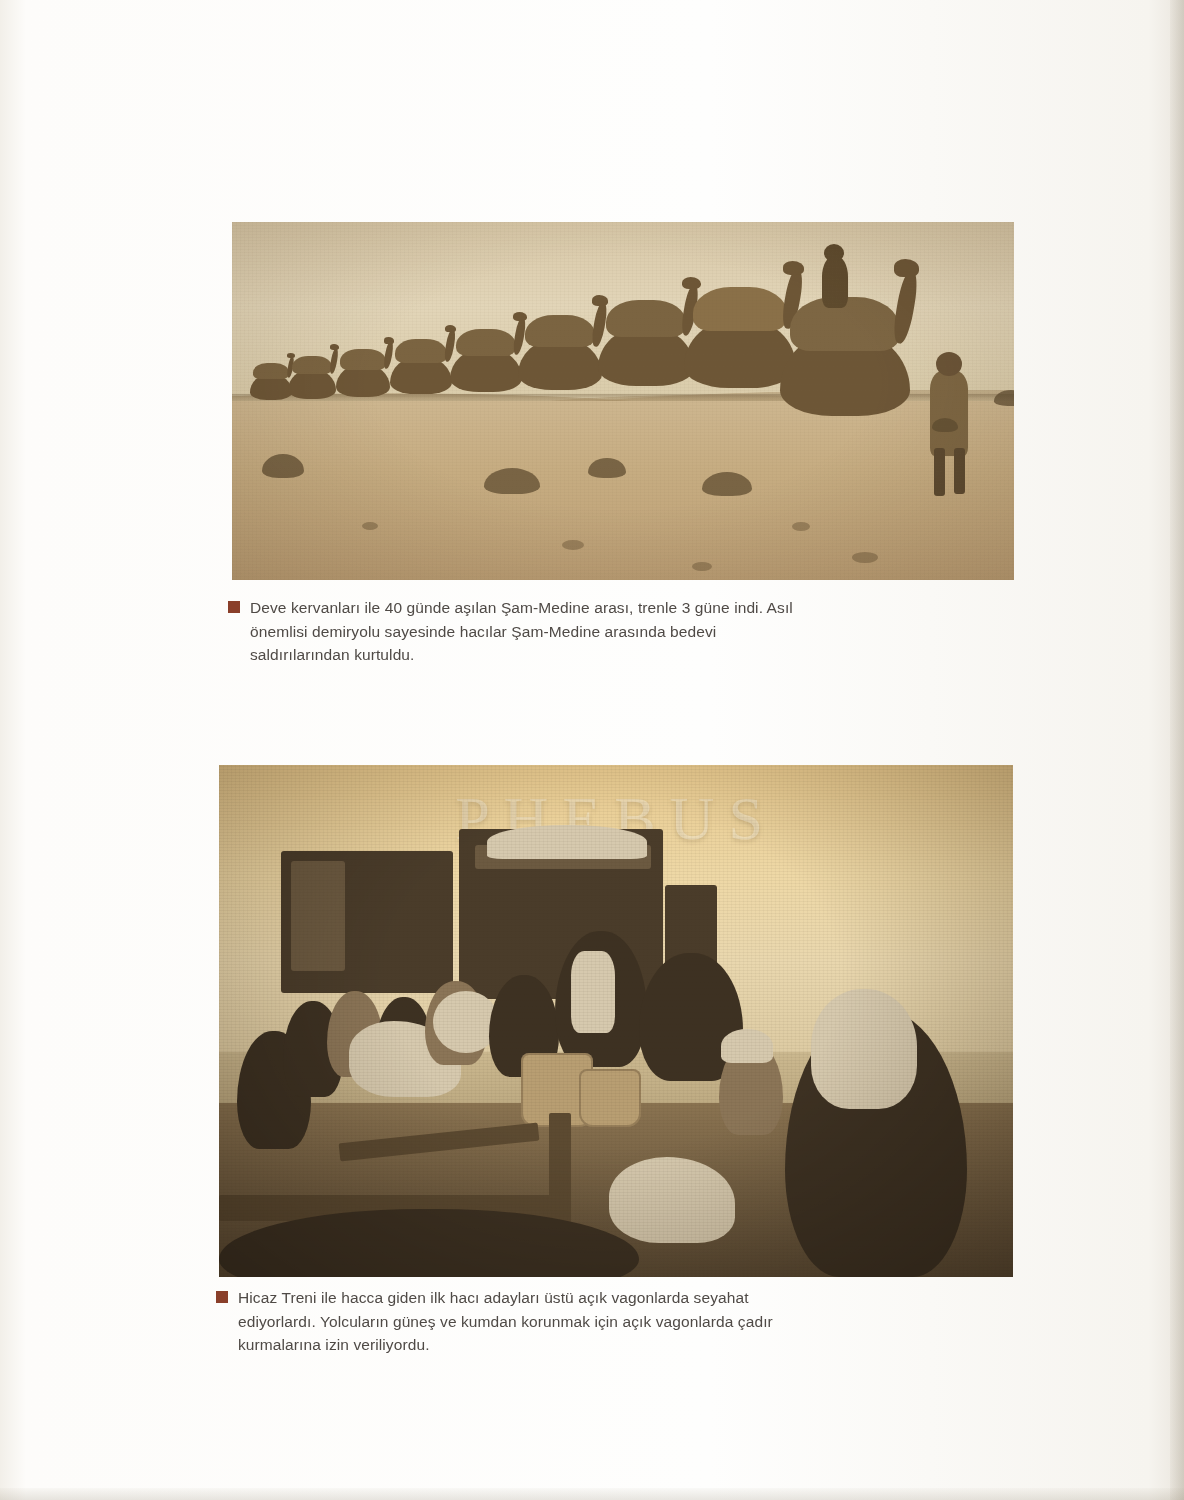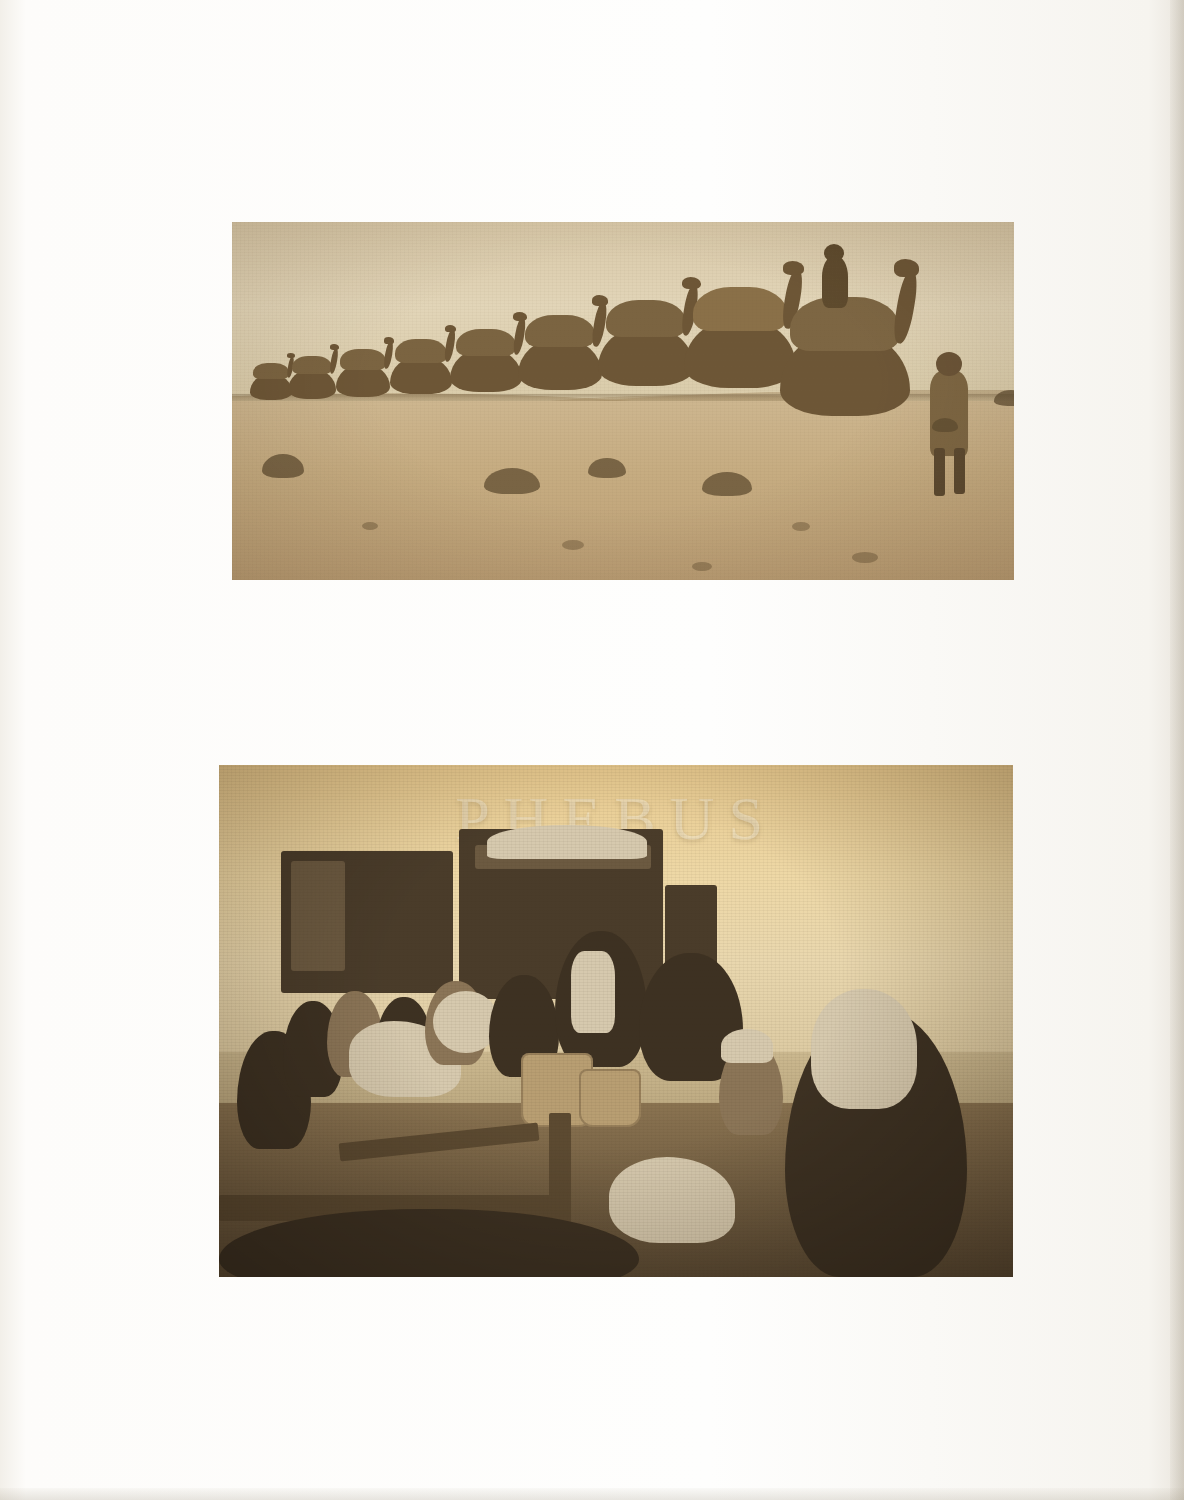--- a/index.html
+++ b/index.html
@@ -357,20 +357,24 @@
     <div class="stone" style="left:130px; top:300px; width:16px; height:8px;"></div>
     <div class="stone" style="left:330px; top:318px; width:22px; height:10px;"></div>
     <div class="stone" style="left:560px; top:300px; width:18px; height:9px;"></div>
     <div class="stone" style="left:620px; top:330px; width:26px; height:11px;"></div>
     <div class="stone" style="left:460px; top:340px; width:20px; height:9px;"></div>
 
     <div class="grain"></div>
     <div class="vignette"></div>
   </div>
 
+  <div class="caption" id="caption-1">
+    <span class="marker"></span>
+    <span class="ctext">Deve kervanları ile 40 günde aşılan Şam-Medine arası, trenle 3 güne indi. Asıl önemlisi demiryolu sayesinde hacılar Şam-Medine arasında bedevi saldırılarından kurtuldu.</span>
+  </div>
 
   <div class="fig2" id="figure-hicaz-train">
     <div class="sky2"></div>
     <div class="sea"></div>
     <div class="shore"></div>
 
     <div class="watermark">PHEBUS</div>
 
     <div class="wagon" style="left:62px; top:86px; width:172px; height:142px;"></div>
     <div class="wagon light" style="left:72px; top:96px; width:54px; height:110px;"></div>
@@ -403,16 +407,20 @@
 
     <div class="plank" style="left:0px; top:430px; width:340px; height:26px;"></div>
     <div class="plank" style="left:330px; top:348px; width:22px; height:164px;"></div>
     <div class="plank" style="left:120px; top:368px; width:200px; height:18px; transform:rotate(-6deg);"></div>
     <div class="blob" style="left:0px; top:444px; width:420px; height:84px;"></div>
 
     <div class="grain2"></div>
     <div class="vignette2"></div>
   </div>
 
+  <div class="caption" id="caption-2">
+    <span class="marker"></span>
+    <span class="ctext">Hicaz Treni ile hacca giden ilk hacı adayları üstü açık vagonlarda seyahat ediyorlardı. Yolcuların güneş ve kumdan korunmak için açık vagonlarda çadır kurmalarına izin veriliyordu.</span>
+  </div>
 
   <div class="page-edge-right"></div>
   <div class="page-edge-bottom"></div>
 </div>
 
 </body></html>

